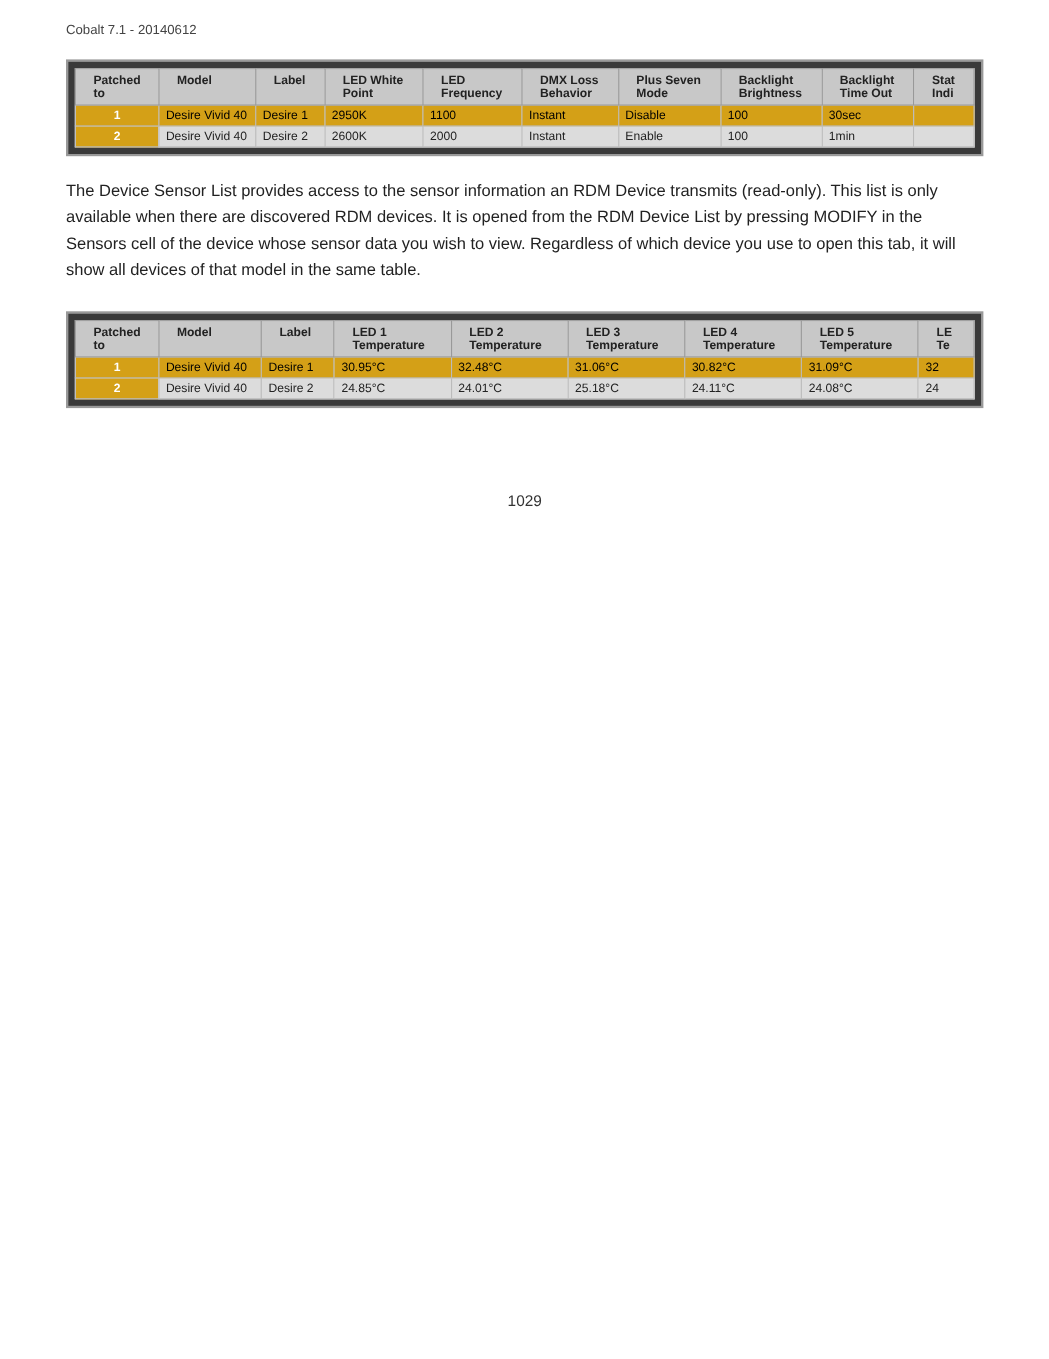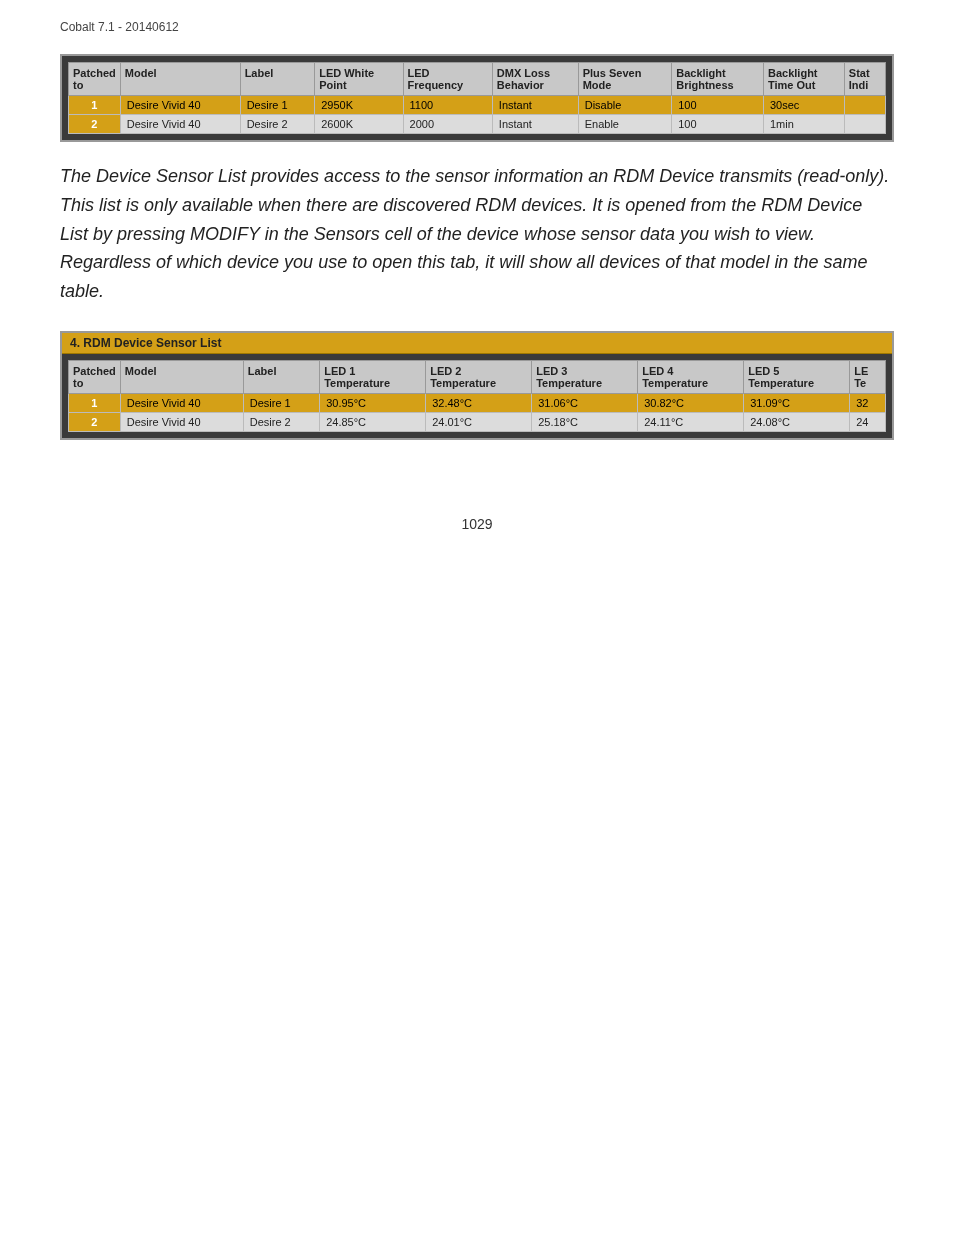--- a/index.html
+++ b/index.html
@@ -23,21 +23,21 @@
     
     .data-table {
       width: 100%;
       border-collapse: collapse;
       background: #f0f0f0;
     }
 
     .data-table th {
       background: #c8c8c8;
       border: 1px solid #999;
-      padding: 4px 4px;
+      padding: 4px 16px;
       font-size: 11px;
       font-weight: bold;
       text-align: left;
       vertical-align: top;
       color: #222;
     }
 
     .data-table td {
       border: 1px solid #bbb;
       padding: 3px 6px;
@@ -60,25 +60,24 @@
     .row-num {
       width: 22px;
       text-align: center;
       background: #d4a017 !important;
       font-weight: bold;
       color: #fff !important;
     }
 
     
     .description {
-      font-size: 18px;
+      font-size: 15px;
       color: #222;
       line-height: 1.6;
       margin: 20px 0 25px 0;
-      font-style: italic;
     }
 
     
     .page-number {
       text-align: center;
       font-size: 14px;
       color: #333;
       margin-top: 76px;
     }
 
@@ -152,21 +151,20 @@
             <td></td>
           </tr>
         </tbody>
     </table>
   </div>
 </div>
 
 <p class="description">The Device Sensor List provides access to the sensor information an RDM Device transmits (read-only). This list is only available when there are discovered RDM devices. It is opened from the RDM Device List by pressing MODIFY in the Sensors cell of the device whose sensor data you wish to view. Regardless of which device you use to open this tab, it will show all devices of that model in the same table.</p>
 
 <div class="panel-wrapper">
-  <div class="panel-header">4. RDM Device Sensor List</div>
   <div class="table-container">
     <table class="data-table">
       <thead>
         <tr>
           <th>Patched<br>to</th>
           <th>Model</th>
           <th>Label</th>
           <th>LED 1<br>Temperature</th>
           <th>LED 2<br>Temperature</th>
           <th>LED 3<br>Temperature</th>

